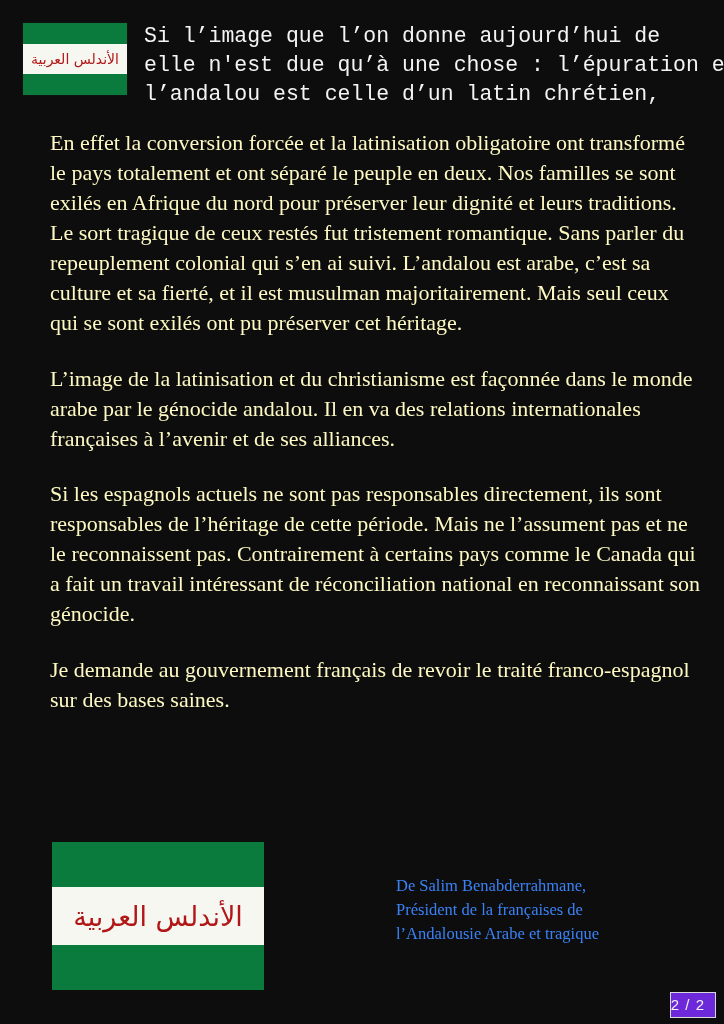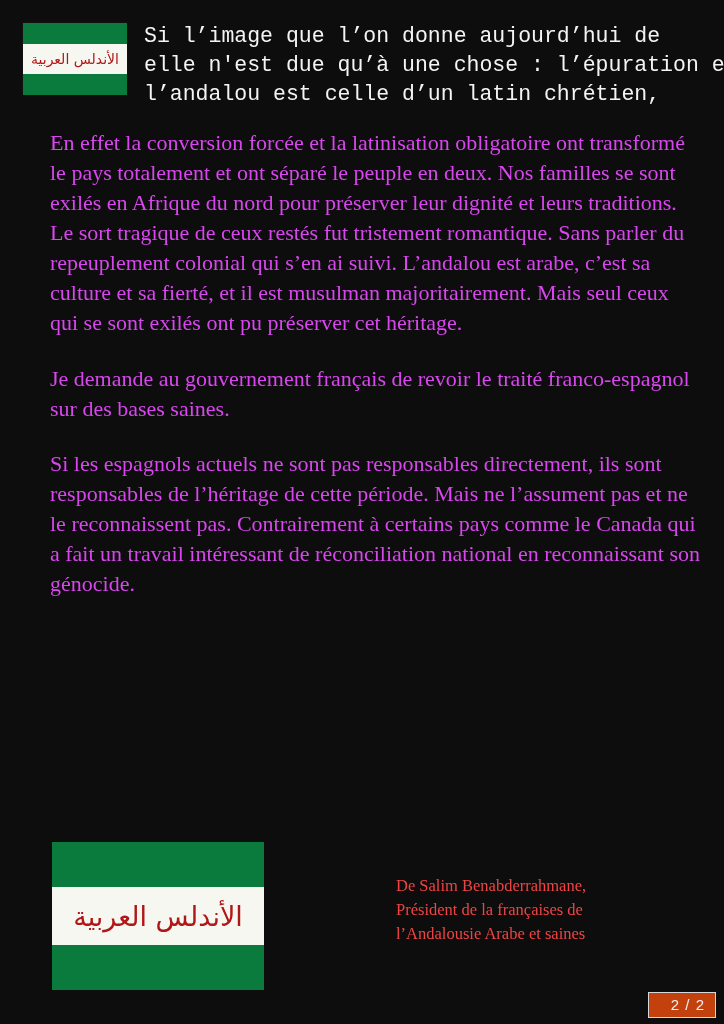--- a/index.html
+++ b/index.html
@@ -69,21 +69,21 @@
   .headline div { white-space: nowrap; }
 
   
   .body {
     padding: 18px 22px 0 50px;
   }
   .body p {
     margin: 0 0 25px 0;
     font-size: 22px;
     line-height: 1.37;
-    color: #d946ef;
+    color: #fef9c3;
     max-width: 660px;
   }
 
   
   .footer {
     position: absolute;
     left: 0;
     right: 0;
     bottom: 0;
     height: 190px;
@@ -117,33 +117,33 @@
     direction: rtl;
     line-height: 1;
   }
 
   .signature {
     position: absolute;
     left: 396px;
     top: 40px;
     font-size: 16.5px;
     line-height: 1.45;
-    color: #ef4444;
+    color: #3b82f6;
   }
 
   .page-indicator {
     position: absolute;
     right: 8px;
     bottom: 6px;
     border: 1px solid #d8d8d8;
     color: #f2f2f2;
     font-family: "Liberation Sans", sans-serif;
     font-size: 15px;
-    padding: 3px 10px 4px 22px;
-    background: #c2410c;
+    padding: 3px 10px 4px 0;
+    background: #6d28d9;
     letter-spacing: 1px;
   }
 </style>
 </head>
 <body>
 
 <div class="page">
 
   <div class="header">
 
@@ -158,37 +158,38 @@
     <div class="headline">
       <div>Si l’image que l’on donne aujourd’hui de</div>
       <div>elle n'est due qu’à une chose : l’épuration ethnique !</div>
       <div>l’andalou est celle d’un latin chrétien,</div>
     </div>
 
   </div>
 
   <div class="body">
     <p>En effet la conversion forcée et la latinisation obligatoire ont transformé le pays totalement et ont séparé le peuple en deux. Nos familles se sont exilés en Afrique du nord pour préserver leur dignité et leurs traditions. Le sort tragique de ceux restés fut tristement romantique. Sans parler du repeuplement colonial qui s’en ai suivi. L’andalou est arabe, c’est sa culture et sa fierté, et il est musulman majoritairement. Mais seul ceux qui se sont exilés ont pu préserver cet héritage.</p>
+    <p>L’image de la latinisation et du christianisme est façonnée dans le monde arabe par le génocide andalou. Il en va des relations internationales françaises à l’avenir et de ses alliances.</p>
+    <p>Si les espagnols actuels ne sont pas responsables directement, ils sont responsables de l’héritage de cette période. Mais ne l’assument pas et ne le reconnaissent pas. Contrairement à certains pays comme le Canada qui a fait un travail intéressant de réconciliation national en reconnaissant son génocide.</p>
     <p>Je demande au gouvernement français de revoir le traité franco-espagnol sur des bases saines.</p>
-    <p>Si les espagnols actuels ne sont pas responsables directement, ils sont responsables de l’héritage de cette période. Mais ne l’assument pas et ne le reconnaissent pas. Contrairement à certains pays comme le Canada qui a fait un travail intéressant de réconciliation national en reconnaissant son génocide.</p>
   </div>
 
   <div class="footer">
 
     <div class="flag-large">
       <div class="band-top"></div>
       <div class="band-mid">
         <span class="ar">الأندلس العربية</span>
       </div>
       <div class="band-bottom"></div>
     </div>
 
     <div class="signature">
       <div>De Salim Benabderrahmane,</div>
       <div>Président de la françaises de</div>
-      <div>l’Andalousie Arabe et saines</div>
+      <div>l’Andalousie Arabe et tragique</div>
     </div>
 
     <div class="page-indicator">2 / 2</div>
 
   </div>
 
 </div>
 
 </body></html>

